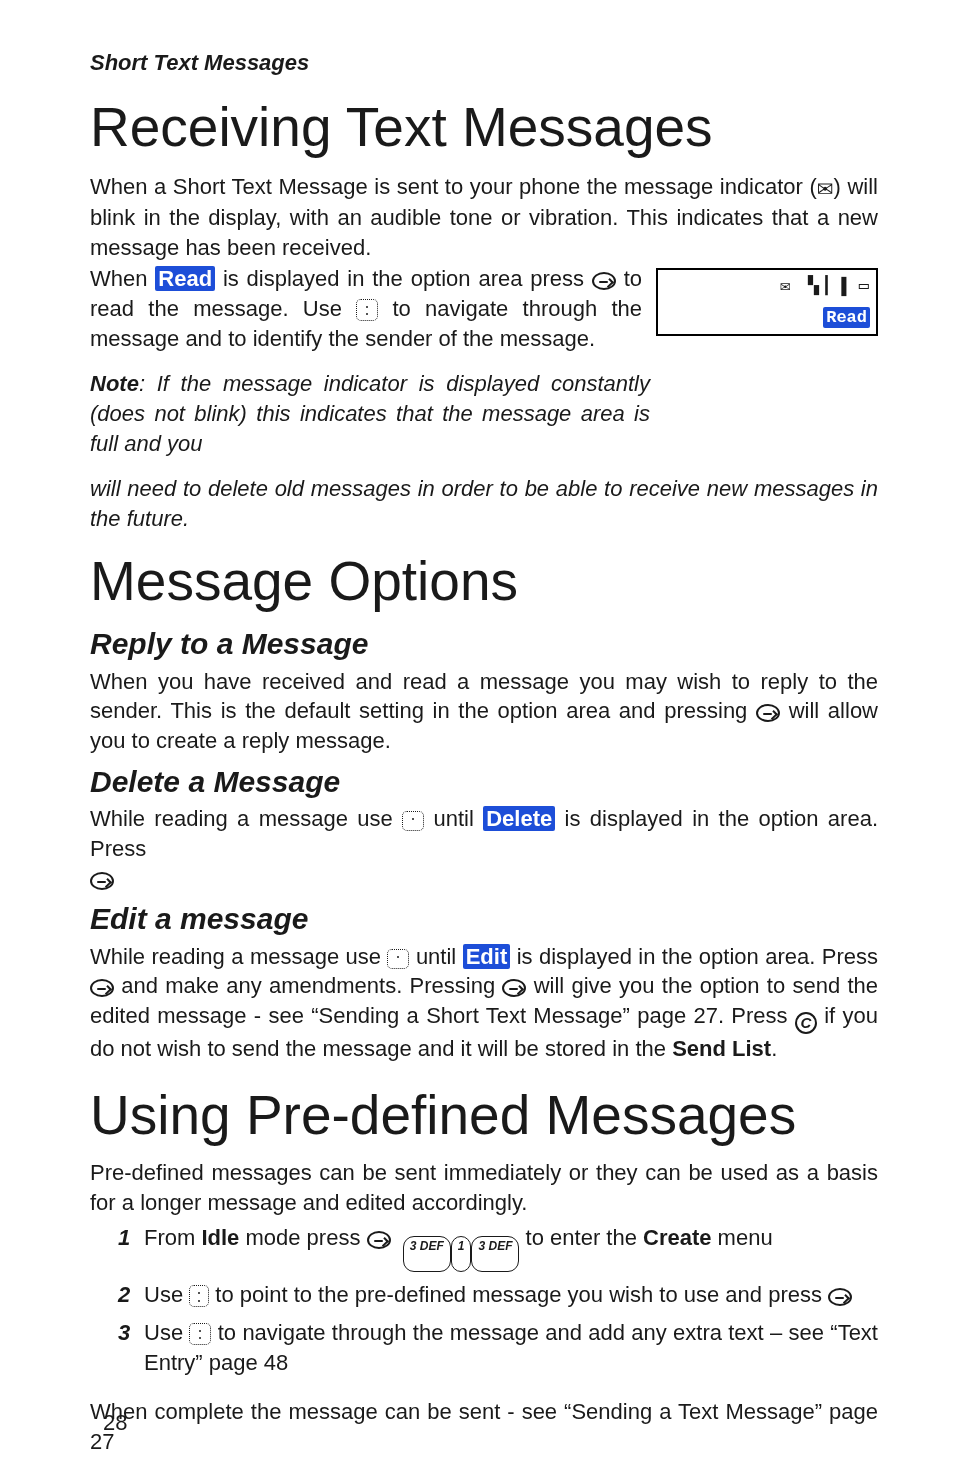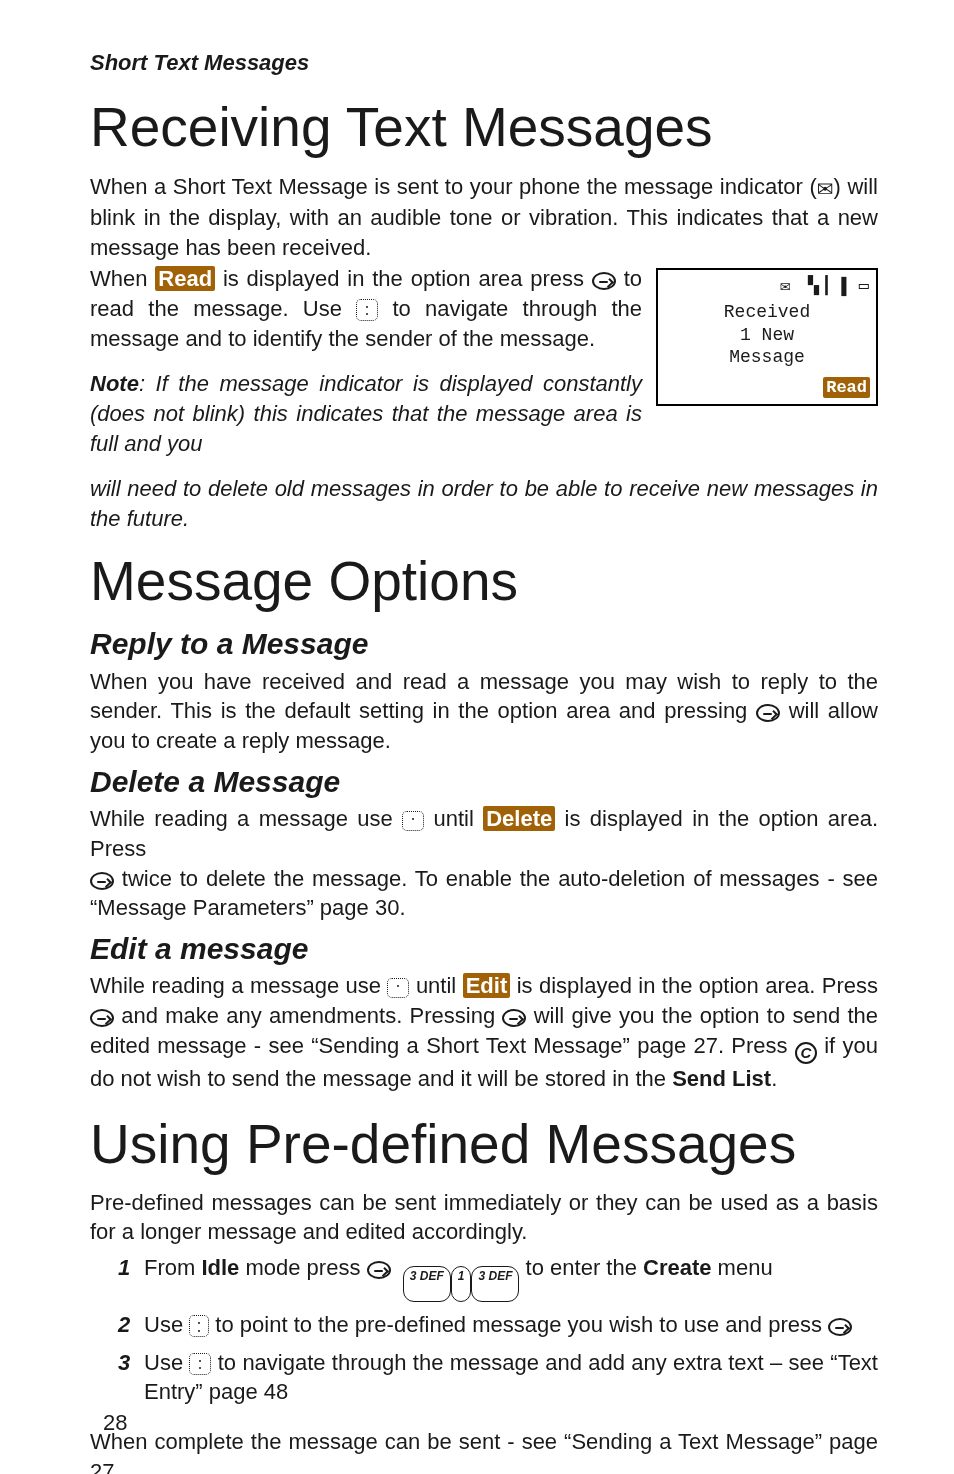--- a/index.html
+++ b/index.html
@@ -41,21 +41,21 @@
     margin-top: 8px;
     text-align: justify;
   }
   p.note {
     font-size: 22px;
     font-style: italic;
     margin-top: 16px;
     text-align: justify;
   }
   .inv {
-    background: #a16207;
+    background: #1d4ed8;
     color: #fff;
     font-weight: bold;
     font-style: normal;
     padding: 0 3px;
     border-radius: 2px;
   }
   .icon-env { display:inline-block; font-size: 20px; vertical-align: -2px;}
   .icon-b {
     display:inline-block;
     width: 24px; height: 18px;
@@ -147,25 +147,20 @@
 <div class="section-header">Short Text Messages</div>
 
 <h1 class="big">Receiving Text Messages</h1>
 
 <p class="body-wide">
   <span>When a Short Text Message is sent to your phone the message indicator (</span><span class="icon-env">✉</span><span>) will blink in the display, with an audible tone or vibration. This indicates that a new message has been received.</span>
 </p>
 
 <div class="phone">
   <div class="top">✉  ▝▖▎▐ ▭</div>
-  <div class="mid">
-    <div>Received</div>
-    <div>1 New</div>
-    <div>Message</div>
-  </div>
   <div class="sk"><span class="inv">Read</span></div>
 </div>
 
 <p class="body narrow">
   <span>When </span><span class="inv">Read</span><span> is displayed in the option area press </span><span class="icon-b"></span><span> to read the message. Use </span><span class="icon-nav"></span><span> to navigate through the message and to identify the sender of the message.</span>
 </p>
 
 <p class="note narrow">
   <b style="font-style:italic">Note</b><span>: If the message indicator is displayed constantly (does not blink) this indicates that the message area is full and you</span>
 </p>
@@ -176,21 +171,21 @@
 
 <h1 class="big" style="margin-top:10px">Message Options</h1>
 
 <h2 class="sub">Reply to a Message</h2>
 <p class="body">
   <span>When you have received and read a message you may wish to reply to the sender. This is the default setting in the option area and pressing </span><span class="icon-b"></span><span> will allow you to create a reply message.</span>
 </p>
 
 <h2 class="sub">Delete a Message</h2>
 <p class="body">
-  <span>While reading a message use </span><span class="icon-navh"></span><span> until </span><span class="inv">Delete</span><span> is displayed in the option area. Press </span><br><span class="icon-b"></span><span> twice to delete the message. To enable the auto-deletion of messages - see “Message Parameters” page 30.</span>
+  <span>While reading a message use </span><span class="icon-navh"></span><span> until </span><span class="inv">Delete</span><span> is displayed in the option area. Press </span><br><span class="icon-b"></span>
 </p>
 
 <h2 class="sub">Edit a message</h2>
 <p class="body">
   <span>While reading a message use </span><span class="icon-navh"></span><span> until </span><span class="inv">Edit</span><span> is displayed in the option area. Press </span><span class="icon-b"></span><span> and make any amendments. Pressing </span><span class="icon-b"></span><span> will give you the option to send the edited message - see “Sending a Short Text Message” page 27. Press </span><span class="icon-c">C</span><span> if you do not wish to send the message and it will be stored in the </span><b>Send List</b><span>.</span>
 </p>
 
 <h1 class="big" style="margin-top:14px">Using Pre-defined Messages</h1>
 
 <p class="body">Pre-defined messages can be sent immediately or they can be used as a basis for a longer message and edited accordingly.</p>

